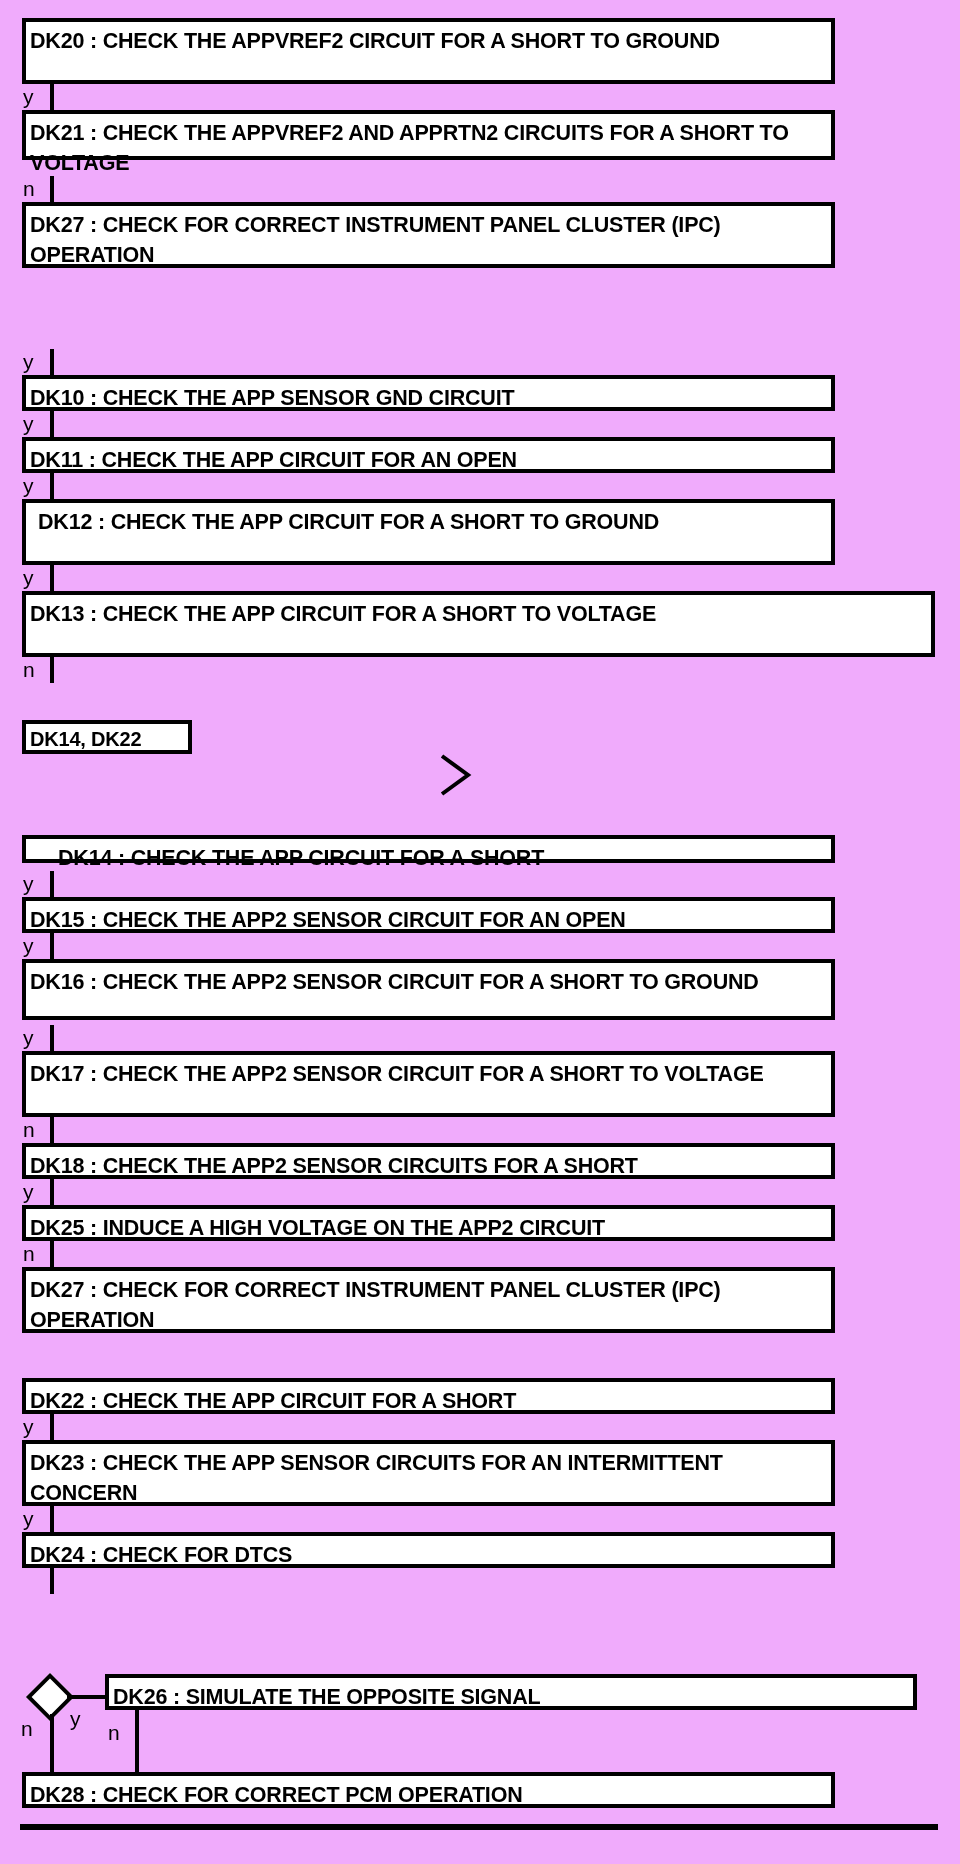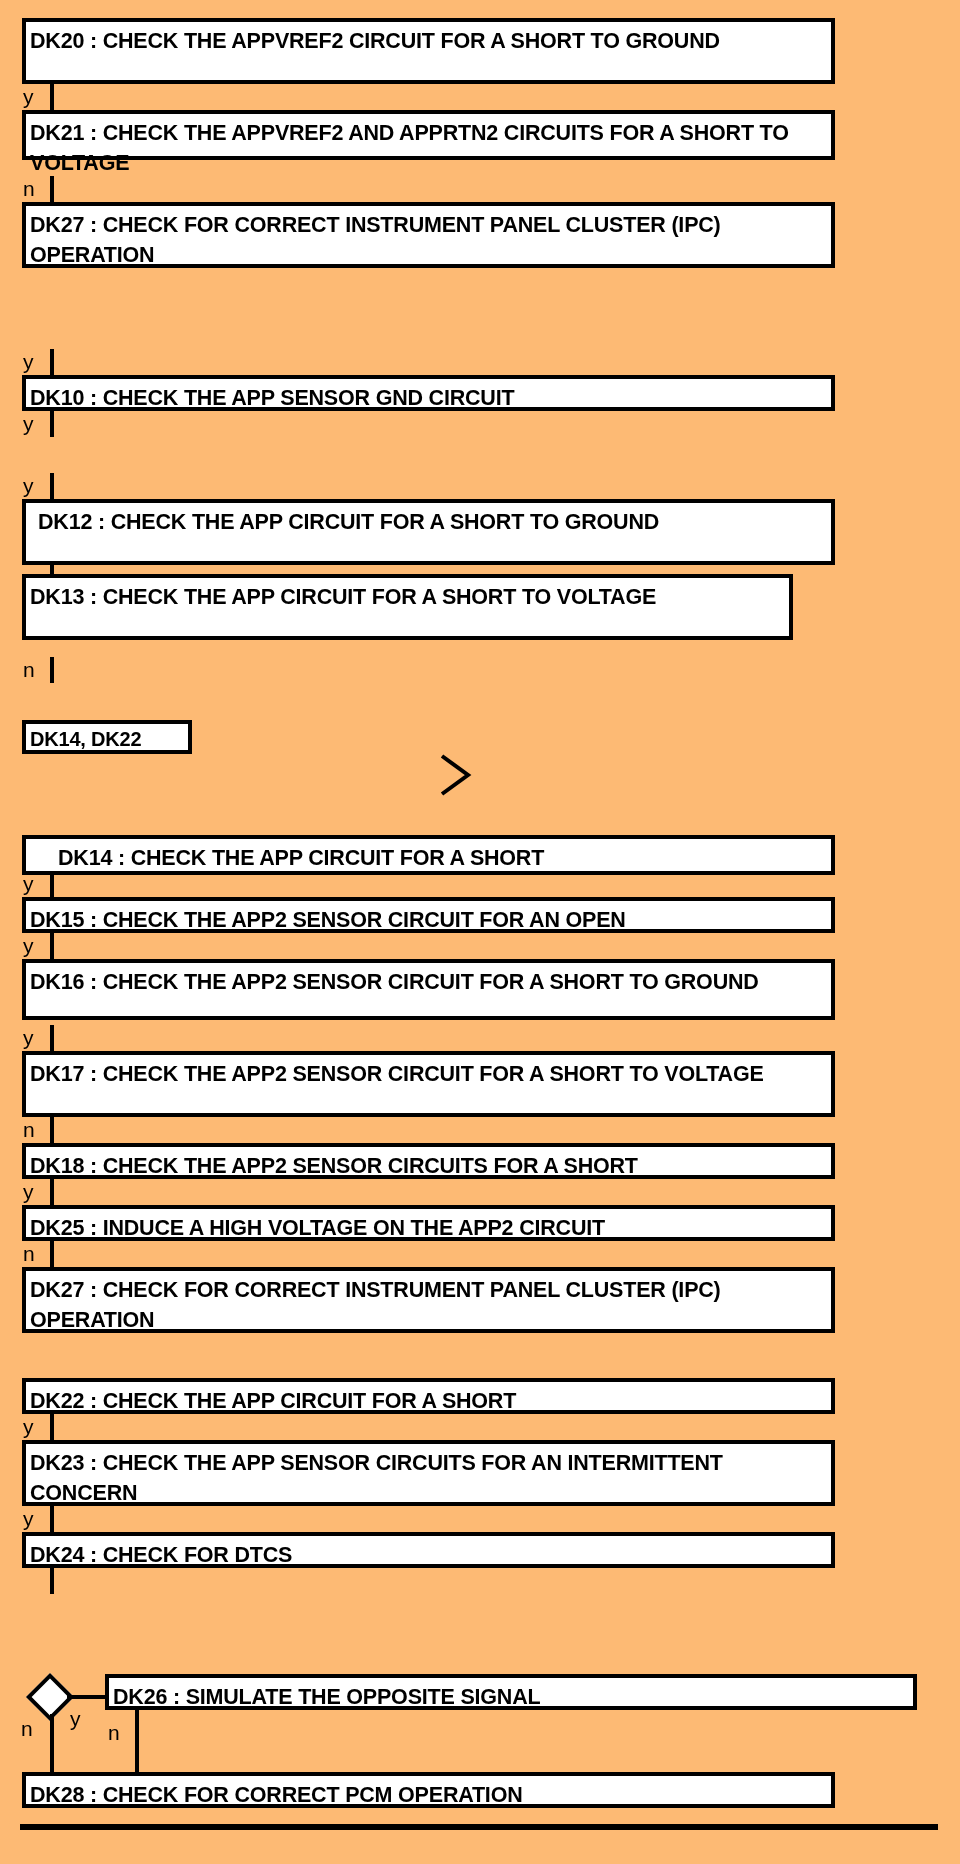--- a/index.html
+++ b/index.html
@@ -7,21 +7,21 @@
     padding: 0;
     background: #ffffff;
   }
   body {
     font-family: "Liberation Sans", sans-serif;
   }
   #canvas {
     position: relative;
     width: 960px;
     height: 1864px;
-    background: #fdba74;
+    background: #f0abfc;
     overflow: hidden;
   }
   .node {
     position: absolute;
     box-sizing: border-box;
     border: 4px solid #000000;
     background: #ffffff;
     color: #000000;
     font-weight: bold;
     font-size: 21.5px;
@@ -90,43 +90,44 @@
 
 
   <div class="vline" style="left:50px; top:349px; height:26px;"></div>
   <div class="edge-label" style="left:23px; top:351px;">y</div>
 
   <div class="node" style="left:22px; top:375px; width:813px; height:36px;">DK10 : CHECK THE APP SENSOR GND CIRCUIT</div>
 
   <div class="vline" style="left:50px; top:411px; height:26px;"></div>
   <div class="edge-label" style="left:23px; top:413px;">y</div>
 
+  <div class="node" style="left:22px; top:437px; width:813px; height:36px;">DK11 : CHECK THE APP CIRCUIT FOR AN OPEN</div>
 
   <div class="vline" style="left:50px; top:473px; height:26px;"></div>
   <div class="edge-label" style="left:23px; top:475px;">y</div>
 
   <div class="node" style="left:22px; top:499px; width:813px; height:66px;padding-left:12px;">DK12 : CHECK THE APP CIRCUIT FOR A SHORT TO GROUND</div>
 
   <div class="vline" style="left:50px; top:565px; height:26px;"></div>
   <div class="edge-label" style="left:23px; top:567px;">y</div>
 
-  <div class="node" style="left:22px; top:574px; width:771px; height:66px;">DK13 : CHECK THE APP CIRCUIT FOR A SHORT TO VOLTAGE</div>
+  <div class="node" style="left:22px; top:591px; width:913px; height:66px;">DK13 : CHECK THE APP CIRCUIT FOR A SHORT TO VOLTAGE</div>
 
   <div class="vline" style="left:50px; top:657px; height:26px;"></div>
   <div class="edge-label" style="left:23px; top:659px;">n</div>
 
   <div class="node small" style="left:22px; top:720px; width:170px; height:34px;">DK14, DK22</div>
 
   <div class="chevron" style="left:430px; top:750px; width:50px; height:50px;">
     <svg width="50" height="50" viewBox="0 0 50 50" aria-hidden="true">
       <polyline points="12,6 38,25 12,44" fill="none" stroke="#000000" stroke-width="4"></polyline>
     </svg>
   </div>
 
-  <div class="node" style="left:22px; top:835px; width:813px; height:40px;padding-left:32px;">DK14 : CHECK THE APP CIRCUIT FOR A SHORT</div>
+  <div class="node" style="left:22px; top:835px; width:813px; height:28px;padding-left:32px;">DK14 : CHECK THE APP CIRCUIT FOR A SHORT</div>
 
   <div class="vline" style="left:50px; top:871px; height:26px;"></div>
   <div class="edge-label" style="left:23px; top:873px;">y</div>
 
   <div class="node" style="left:22px; top:897px; width:813px; height:36px;">DK15 : CHECK THE APP2 SENSOR CIRCUIT FOR AN OPEN</div>
 
   <div class="vline" style="left:50px; top:933px; height:26px;"></div>
   <div class="edge-label" style="left:23px; top:935px;">y</div>
 
   <div class="node" style="left:22px; top:959px; width:813px; height:61px;">DK16 : CHECK THE APP2 SENSOR CIRCUIT FOR A SHORT TO GROUND</div>

